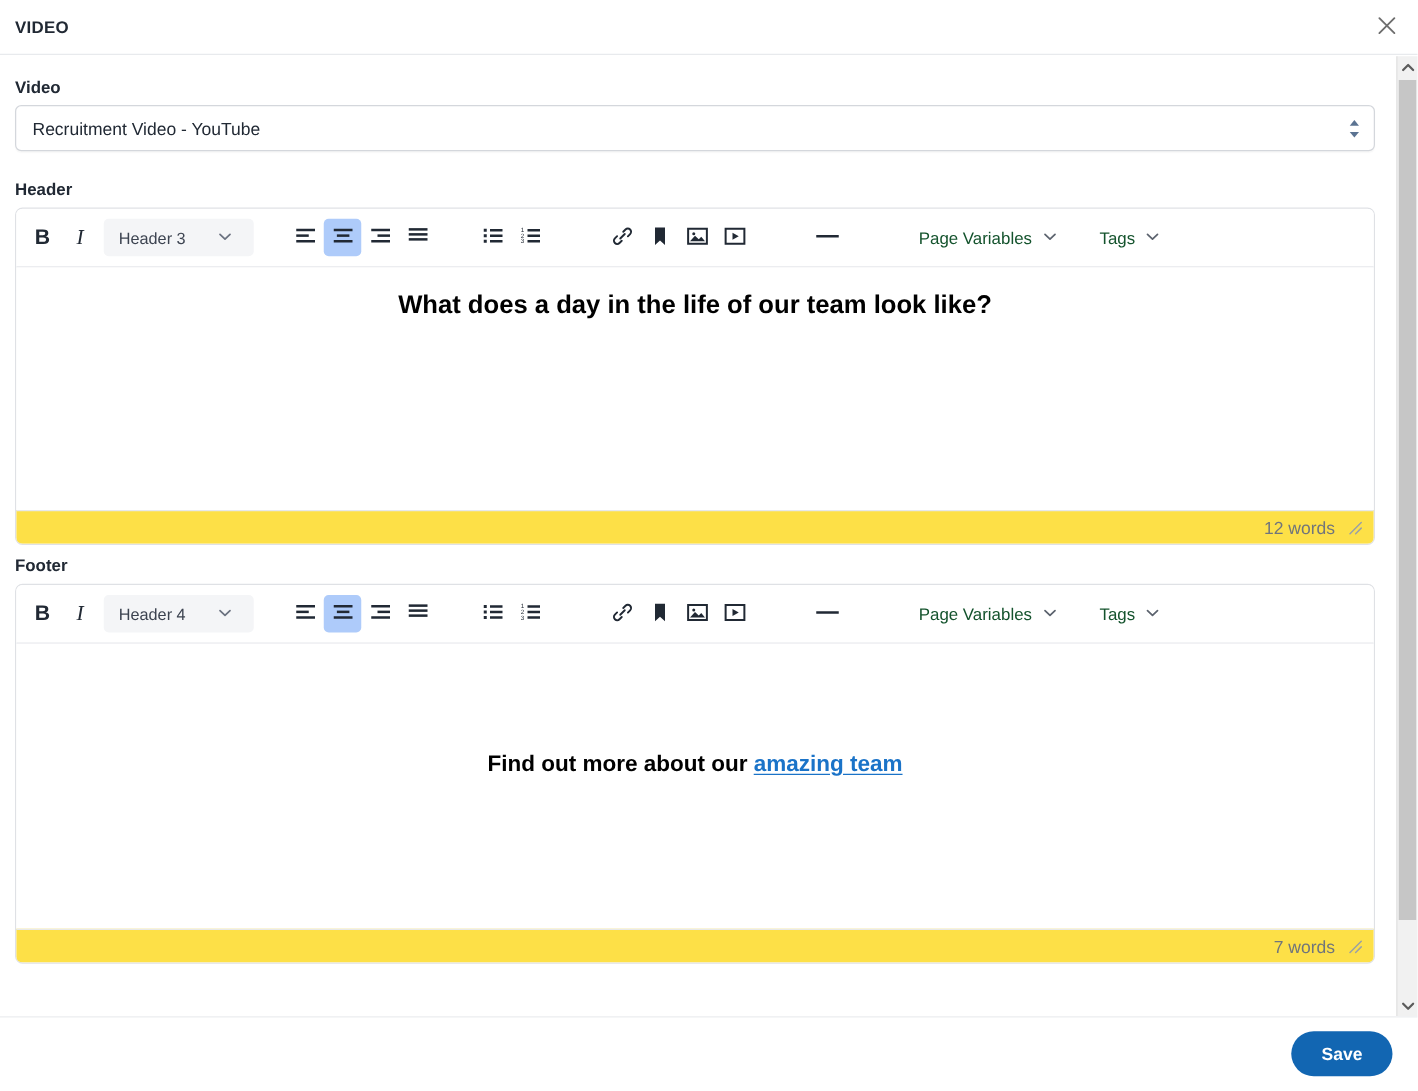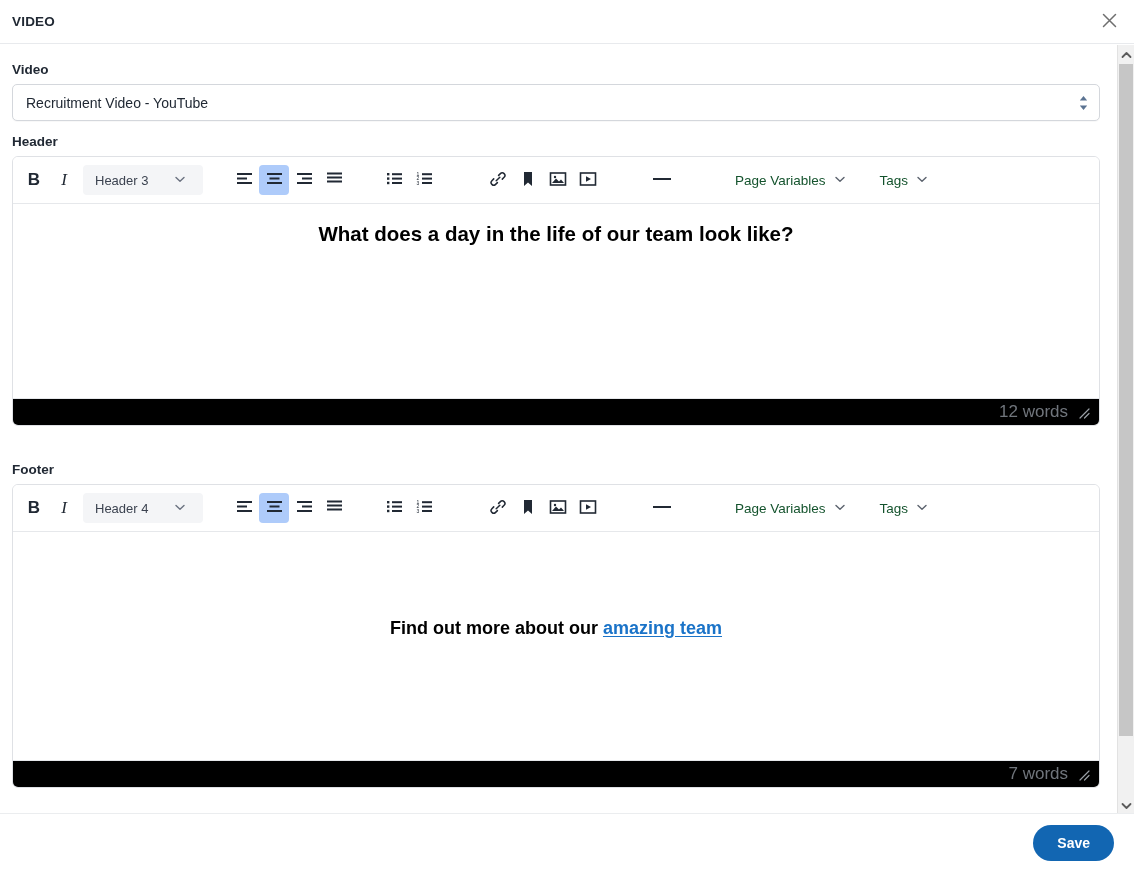--- a/index.html
+++ b/index.html
@@ -42,22 +42,22 @@
     overflow: hidden;
   }
 
   .field-label {
     font-size: 13.5px;
     font-weight: 700;
     color: #212934;
     margin: 0 0 7px 12px;
   }
   .label-video  { margin-top: 17px; }
-  .label-header { margin-top: 13px; }
-  .label-footer { margin-top: 36px; }
+  .label-header { margin-top: 23px; }
+  .label-footer { margin-top: 9px; }
 
   
   .select-wrap {
     position: relative;
     margin: 0 0 0 12px;
     width: 1088px; height: 37px;
   }
   .select-box {
     width: 100%; height: 100%;
     border: 1px solid #d4d7dc;
@@ -153,24 +153,24 @@
   .doc-link {
     color: #1a73c8;
     text-decoration: underline;
     text-underline-offset: 2px;
     cursor: pointer;
   }
 
   .statusbar {
     height: 27px;
     border-top: 1px solid #e6e8eb;
-    background: #000000;
+    background: #fde047;
     display: flex; align-items: center; justify-content: flex-end;
     padding-right: 6px;
-    font-size: 17px;
+    font-size: 14px;
     color: #70757c;
     position: relative;
   }
   .grip {
     width: 14px; height: 14px;
     margin-left: 9px; margin-right: 2px;
     cursor: nwse-resize;
     flex: 0 0 auto;
   }
 

